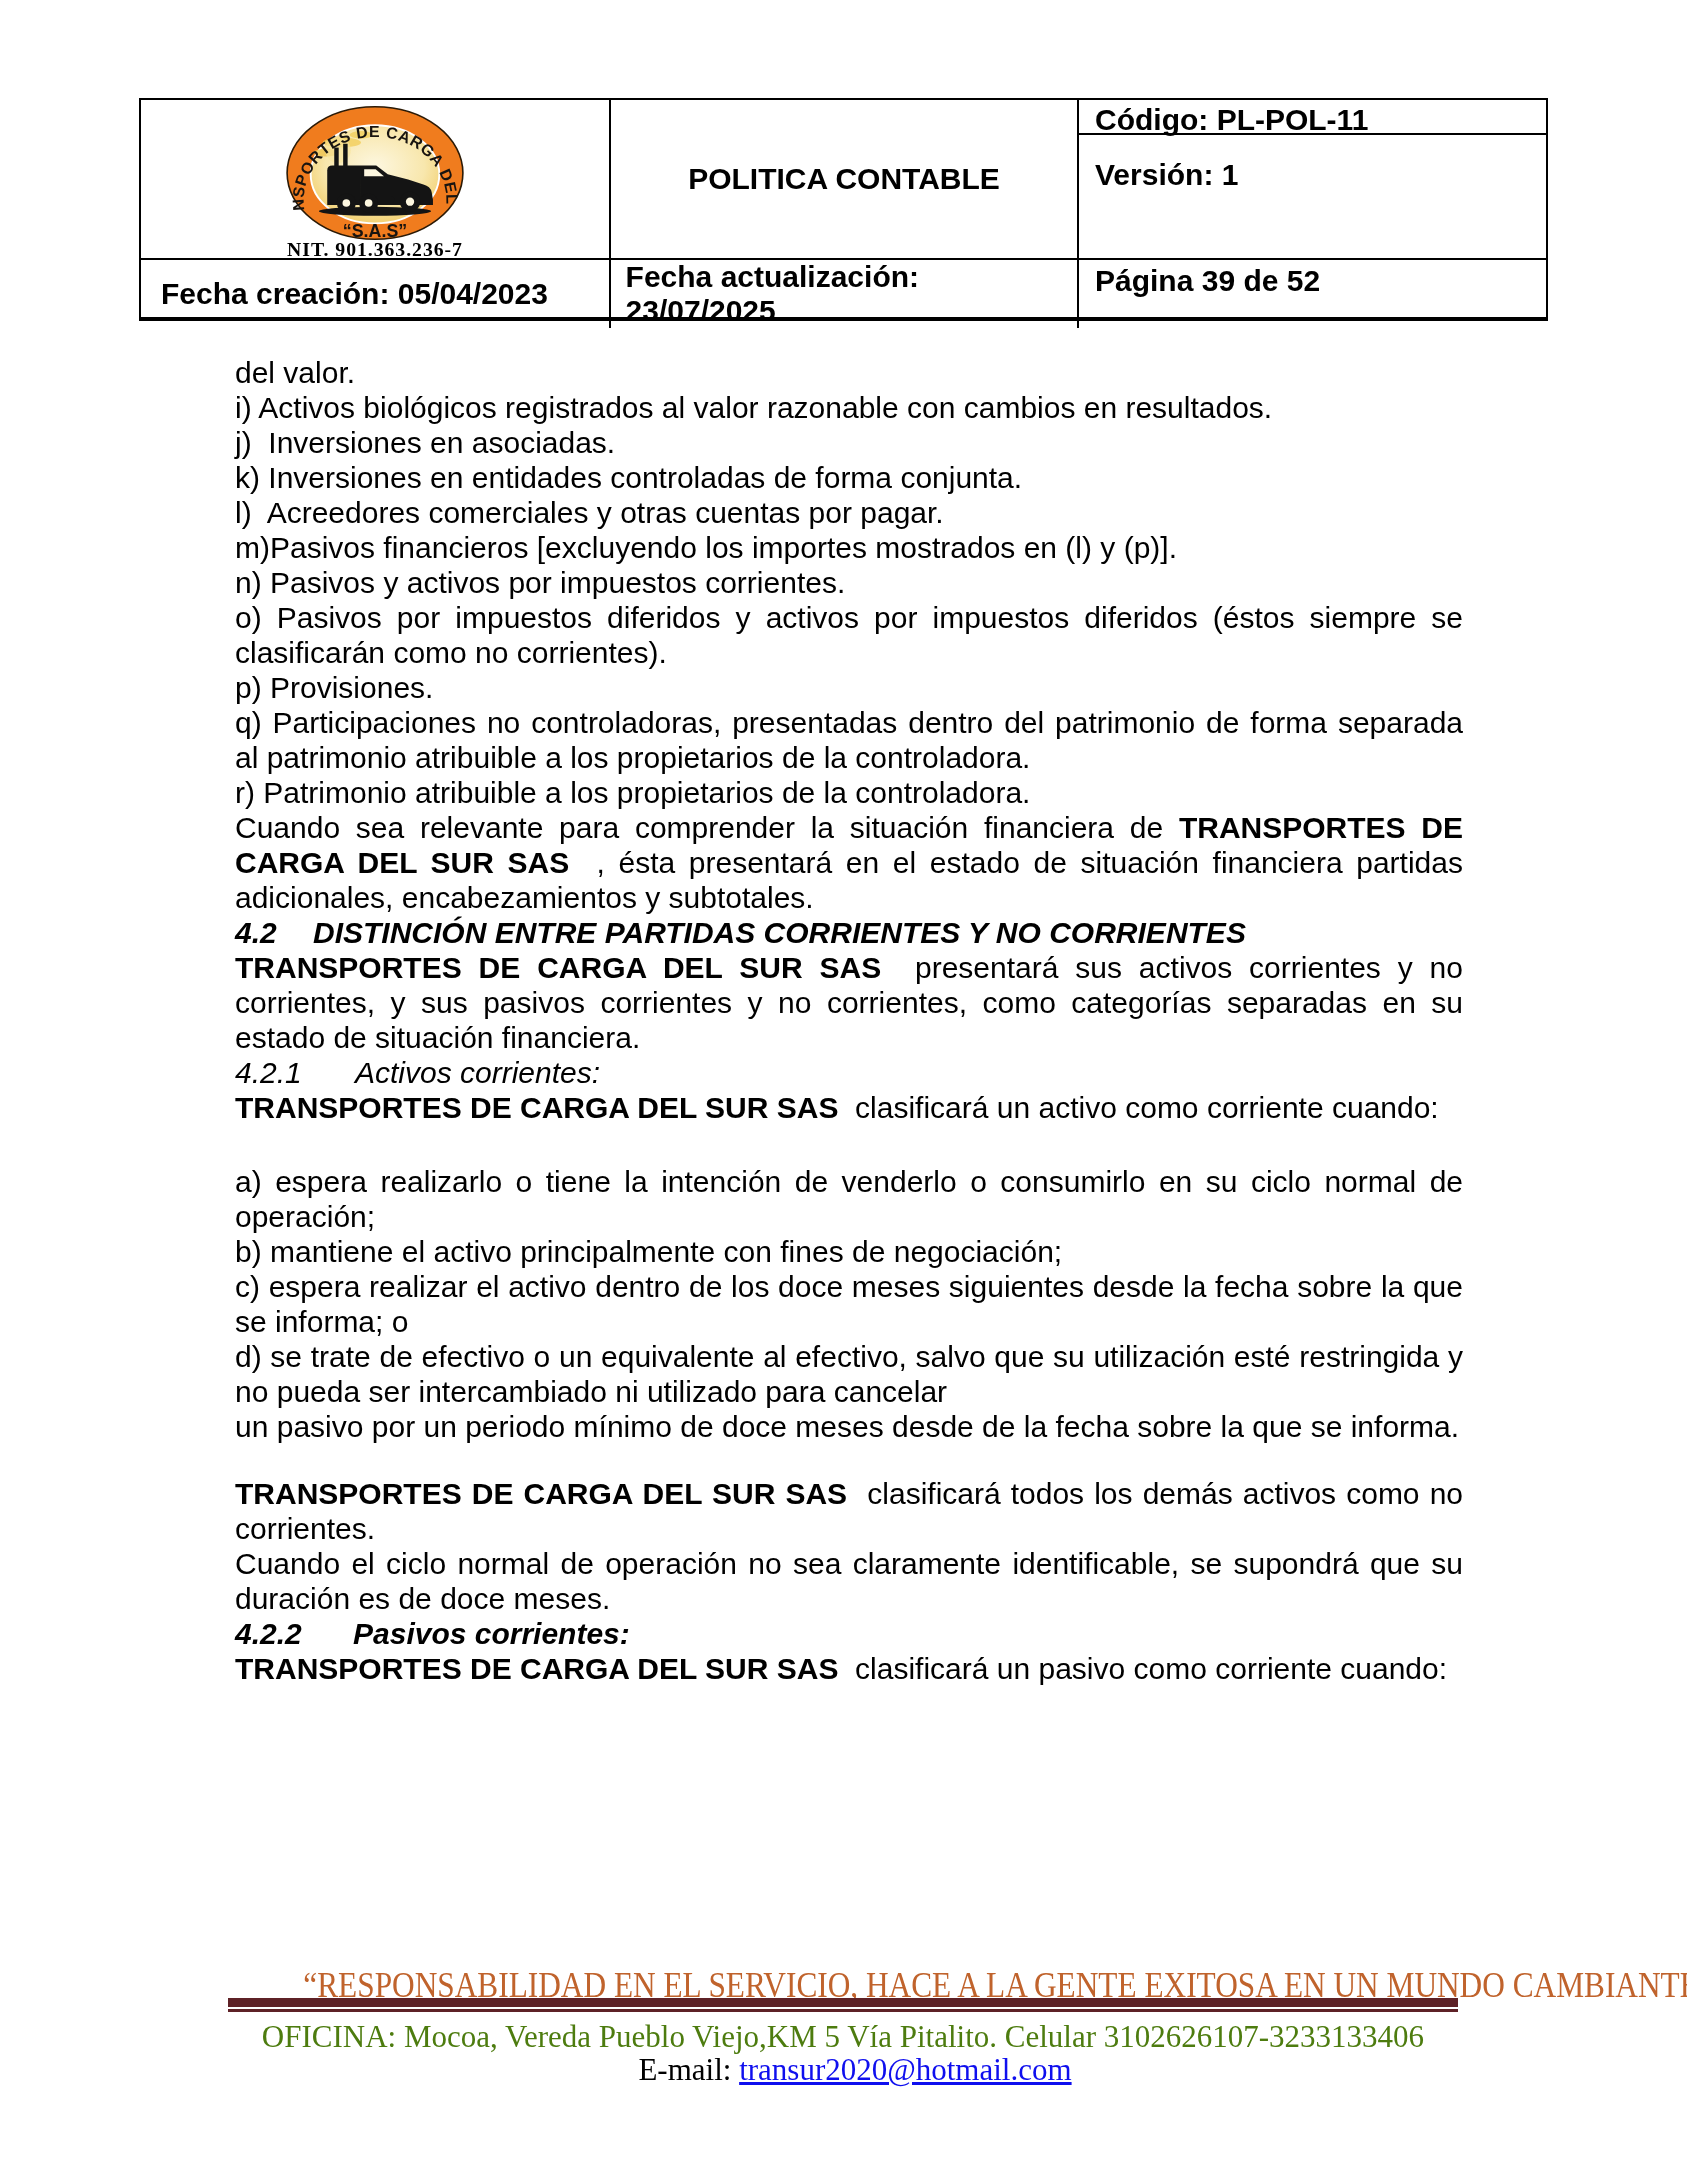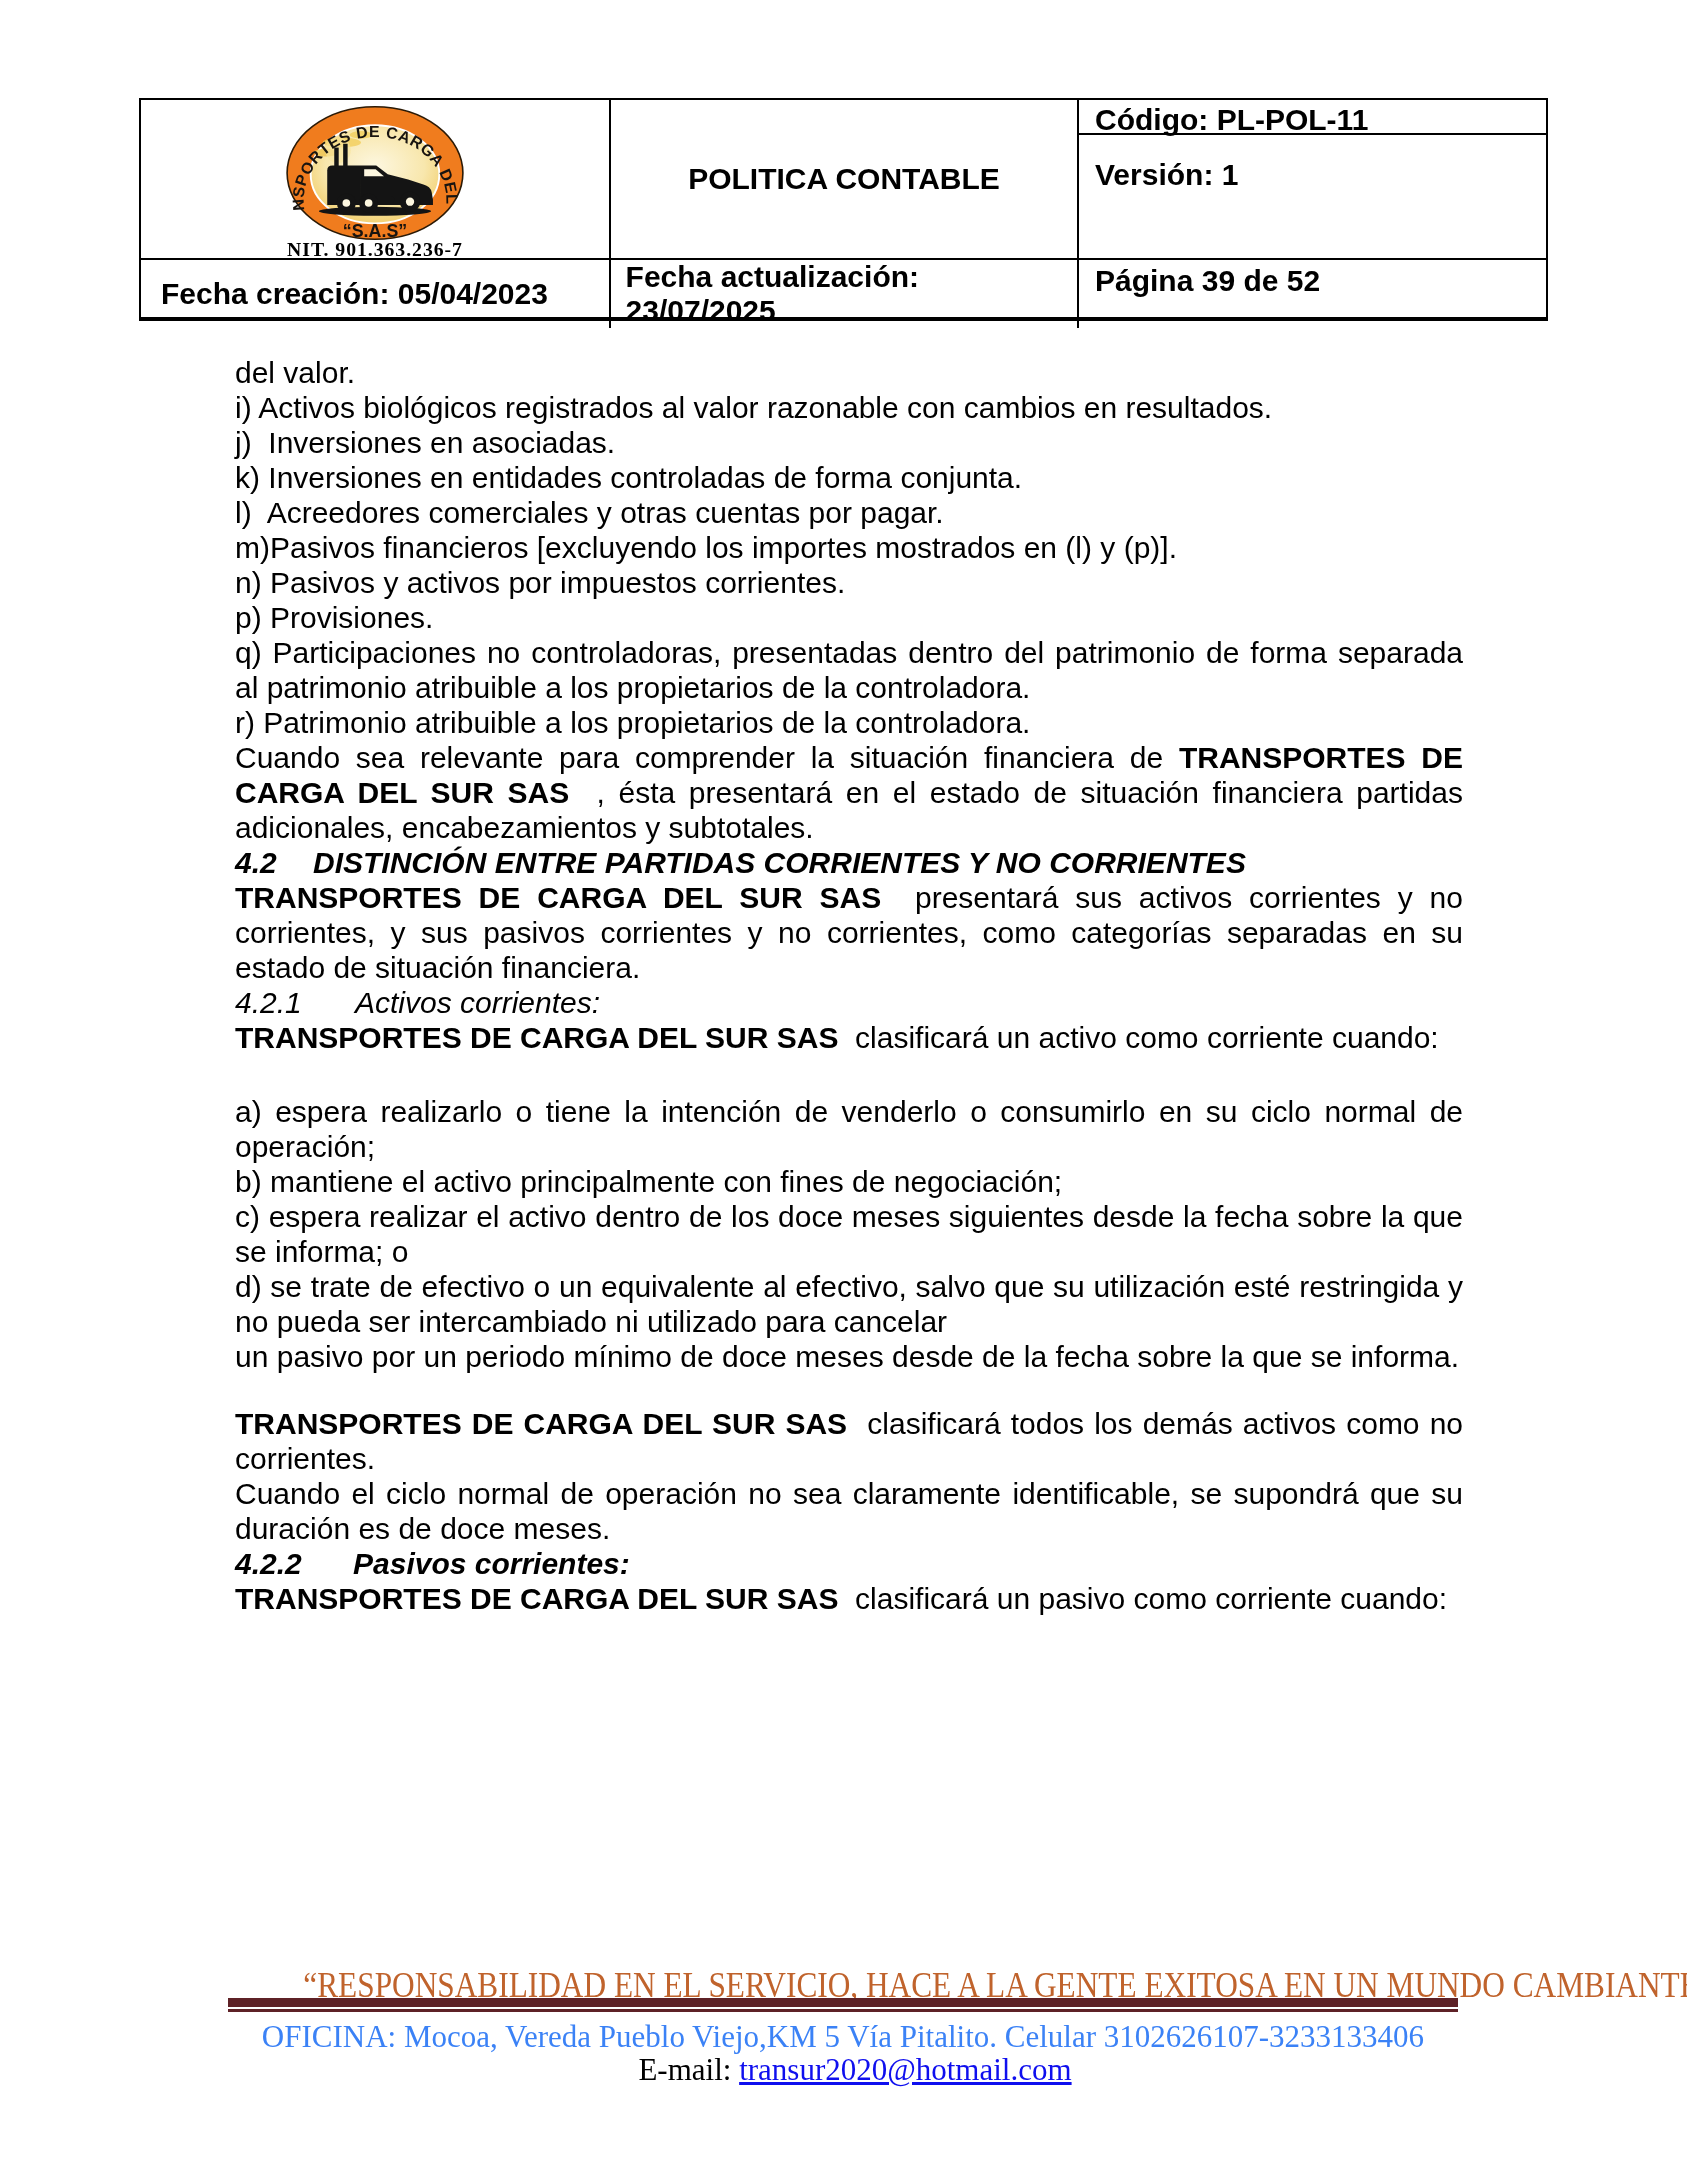--- a/index.html
+++ b/index.html
@@ -59,21 +59,21 @@
   
   .footer-quote {
     position:absolute; left:198px; width:1290px; top:1964px; text-align:center;
     font-family:"Liberation Serif", serif; font-size:36px; color:#c0632c; white-space:nowrap;
   }
   .footer-quote .inner { display:inline-block; transform:scaleX(0.87); transform-origin:center; }
   .bar-thick { position:absolute; left:228px; top:1998px; width:1230px; height:8.6px; background:#5e2126; }
   .bar-thin  { position:absolute; left:228px; top:2009px; width:1230px; height:2.6px;  background:#5e2126; }
   .footer-office {
     position:absolute; left:198px; width:1290px; top:2019px; text-align:center;
-    font-family:"Liberation Serif", serif; font-size:31px; color:#3b82f6; white-space:nowrap;
+    font-family:"Liberation Serif", serif; font-size:31px; color:#4d7c0f; white-space:nowrap;
   }
   .footer-email {
     position:absolute; left:210px; width:1290px; top:2052px; text-align:center;
     font-family:"Liberation Serif", serif; font-size:31px; color:#000;
   }
   .footer-email a { color:#0f0fee; text-decoration:underline; cursor:pointer; }
 </style>
 </head>
 <body>
 
@@ -158,20 +158,21 @@
   <div class="doc-body">
 
     <div class="blk">
       <p>del valor.</p>
       <p>i) Activos biológicos registrados al valor razonable con cambios en resultados.</p>
       <p>j)&nbsp; Inversiones en asociadas.</p>
       <p>k) Inversiones en entidades controladas de forma conjunta.</p>
       <p>l)&nbsp; Acreedores comerciales y otras cuentas por pagar.</p>
       <p>m)Pasivos financieros [excluyendo los importes mostrados en (l) y (p)].</p>
       <p>n) Pasivos y activos por impuestos corrientes.</p>
+      <p>o) Pasivos por impuestos diferidos y activos por impuestos diferidos (éstos siempre se clasificarán como no corrientes).</p>
       <p>p) Provisiones.</p>
       <p>q) Participaciones no controladoras, presentadas dentro del patrimonio de forma separada al patrimonio atribuible a los propietarios de la controladora.</p>
       <p>r) Patrimonio atribuible a los propietarios de la controladora.</p>
     </div>
 
     <p class="m-cuando"><span>Cuando sea relevante para comprender la situación financiera de </span><span class="b">TRANSPORTES DE CARGA DEL SUR SAS</span><span>&nbsp; , ésta presentará en el estado de situación financiera partidas adicionales, encabezamientos y subtotales.</span></p>
 
     <p class="heading bold m-h42"><span class="hnum hnum-42">4.2</span><span>DISTINCIÓN ENTRE PARTIDAS CORRIENTES Y NO CORRIENTES</span></p>
 
     <p class="m-presentara"><span class="b">TRANSPORTES DE CARGA DEL SUR SAS</span><span>&nbsp; presentará sus activos corrientes y no corrientes, y sus pasivos corrientes y no corrientes, como categorías separadas en su estado de situación financiera.</span></p>

